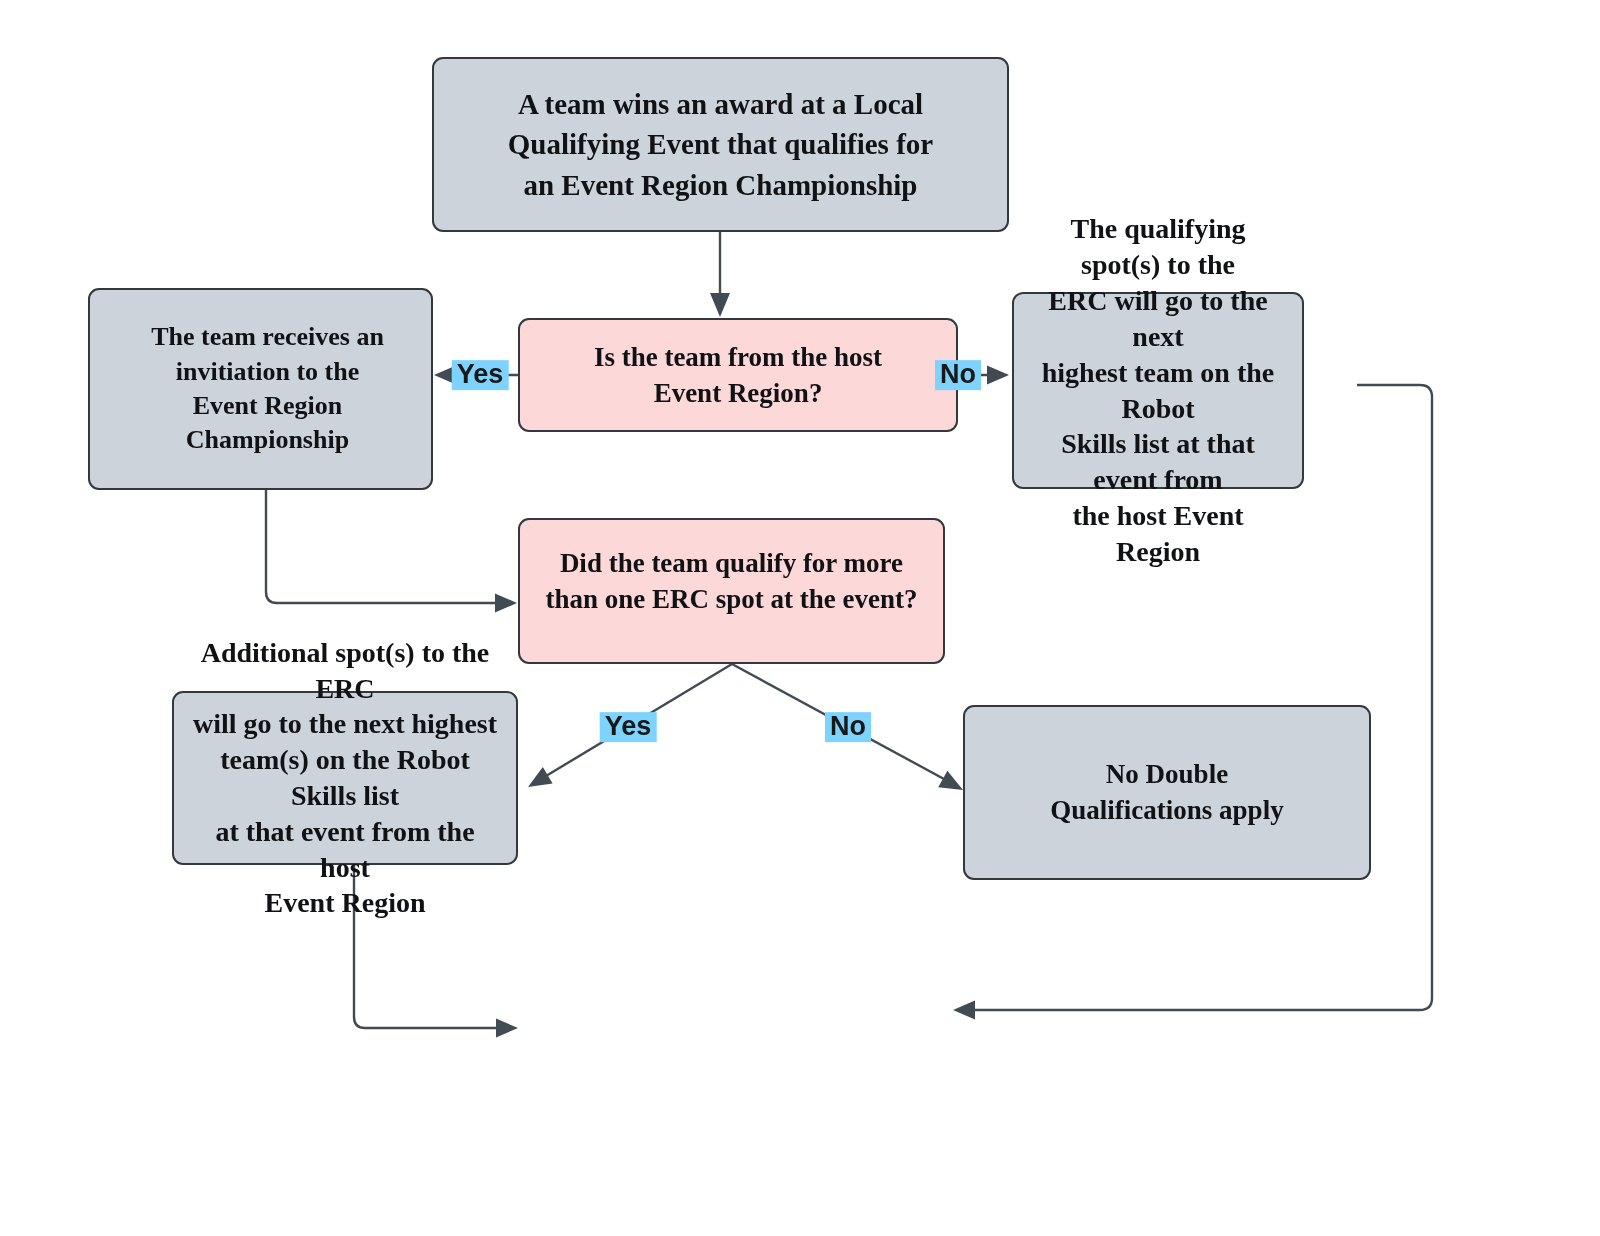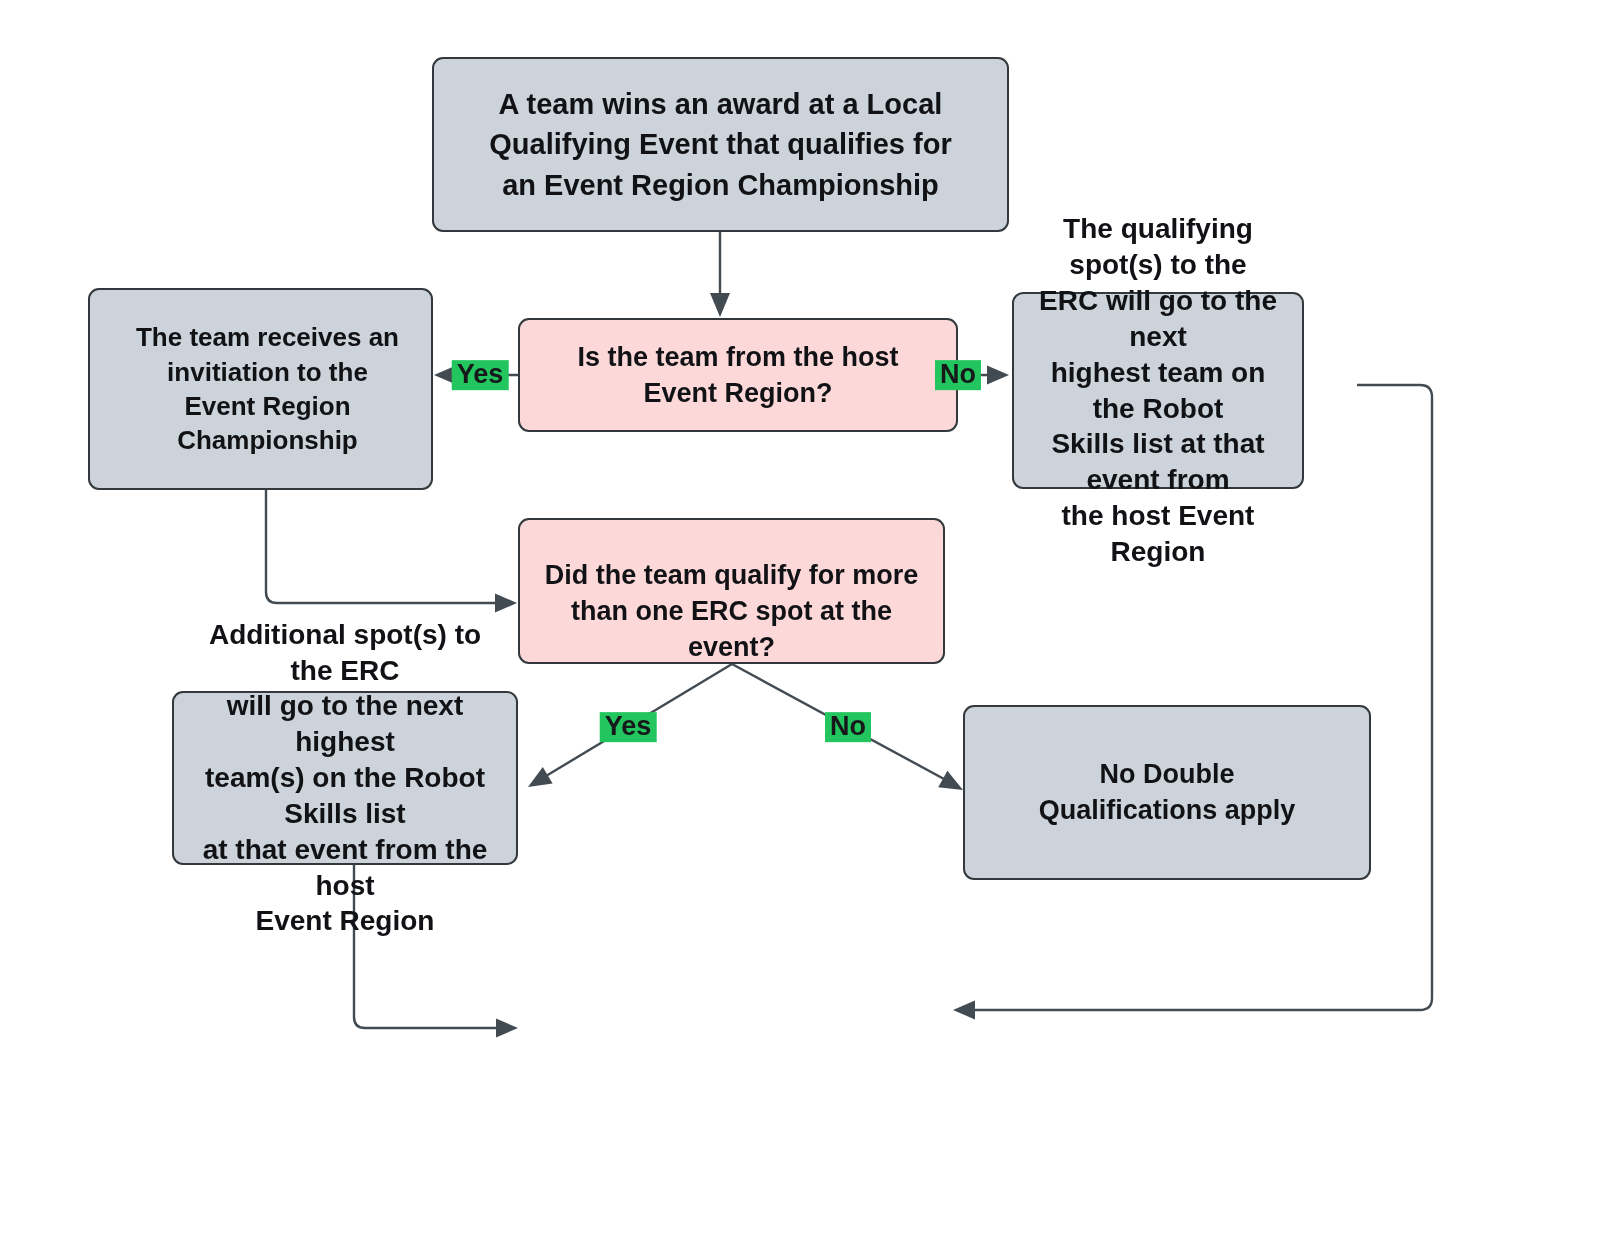--- a/index.html
+++ b/index.html
@@ -17,30 +17,31 @@
     border:2.5px solid #33383c;
     border-radius:11px;
     display:flex;
     align-items:center;
     justify-content:center;
     text-align:center;
     color:#111215;
     font-weight:700;
     white-space:pre-line;
     padding:8px 14px;
+    font-family:Liberation Serif, serif;
   }
   .node.decision{background:#fcd9d8;}
-  .node.top-text{align-items:flex-start;padding-top:38px;}
+  .node.top-text{align-items:flex-start;padding-top:26px;}
   svg.connectors{position:absolute;left:0;top:0;pointer-events:none;}
   svg.connectors path{fill:none;stroke:#424a52;stroke-width:2.4;}
   svg.connectors polygon{fill:#424a52;stroke:none;}
   .edge-label{
     position:absolute;
     transform:translate(-50%,-50%);
-    background:#22c55e;
+    background:#7dd3fc;
     color:#16181a;
     font-weight:700;
     font-size:27px;
     line-height:1.1;
     padding:0 5px;
   }
 </style>
 </head>
 <body>
 

